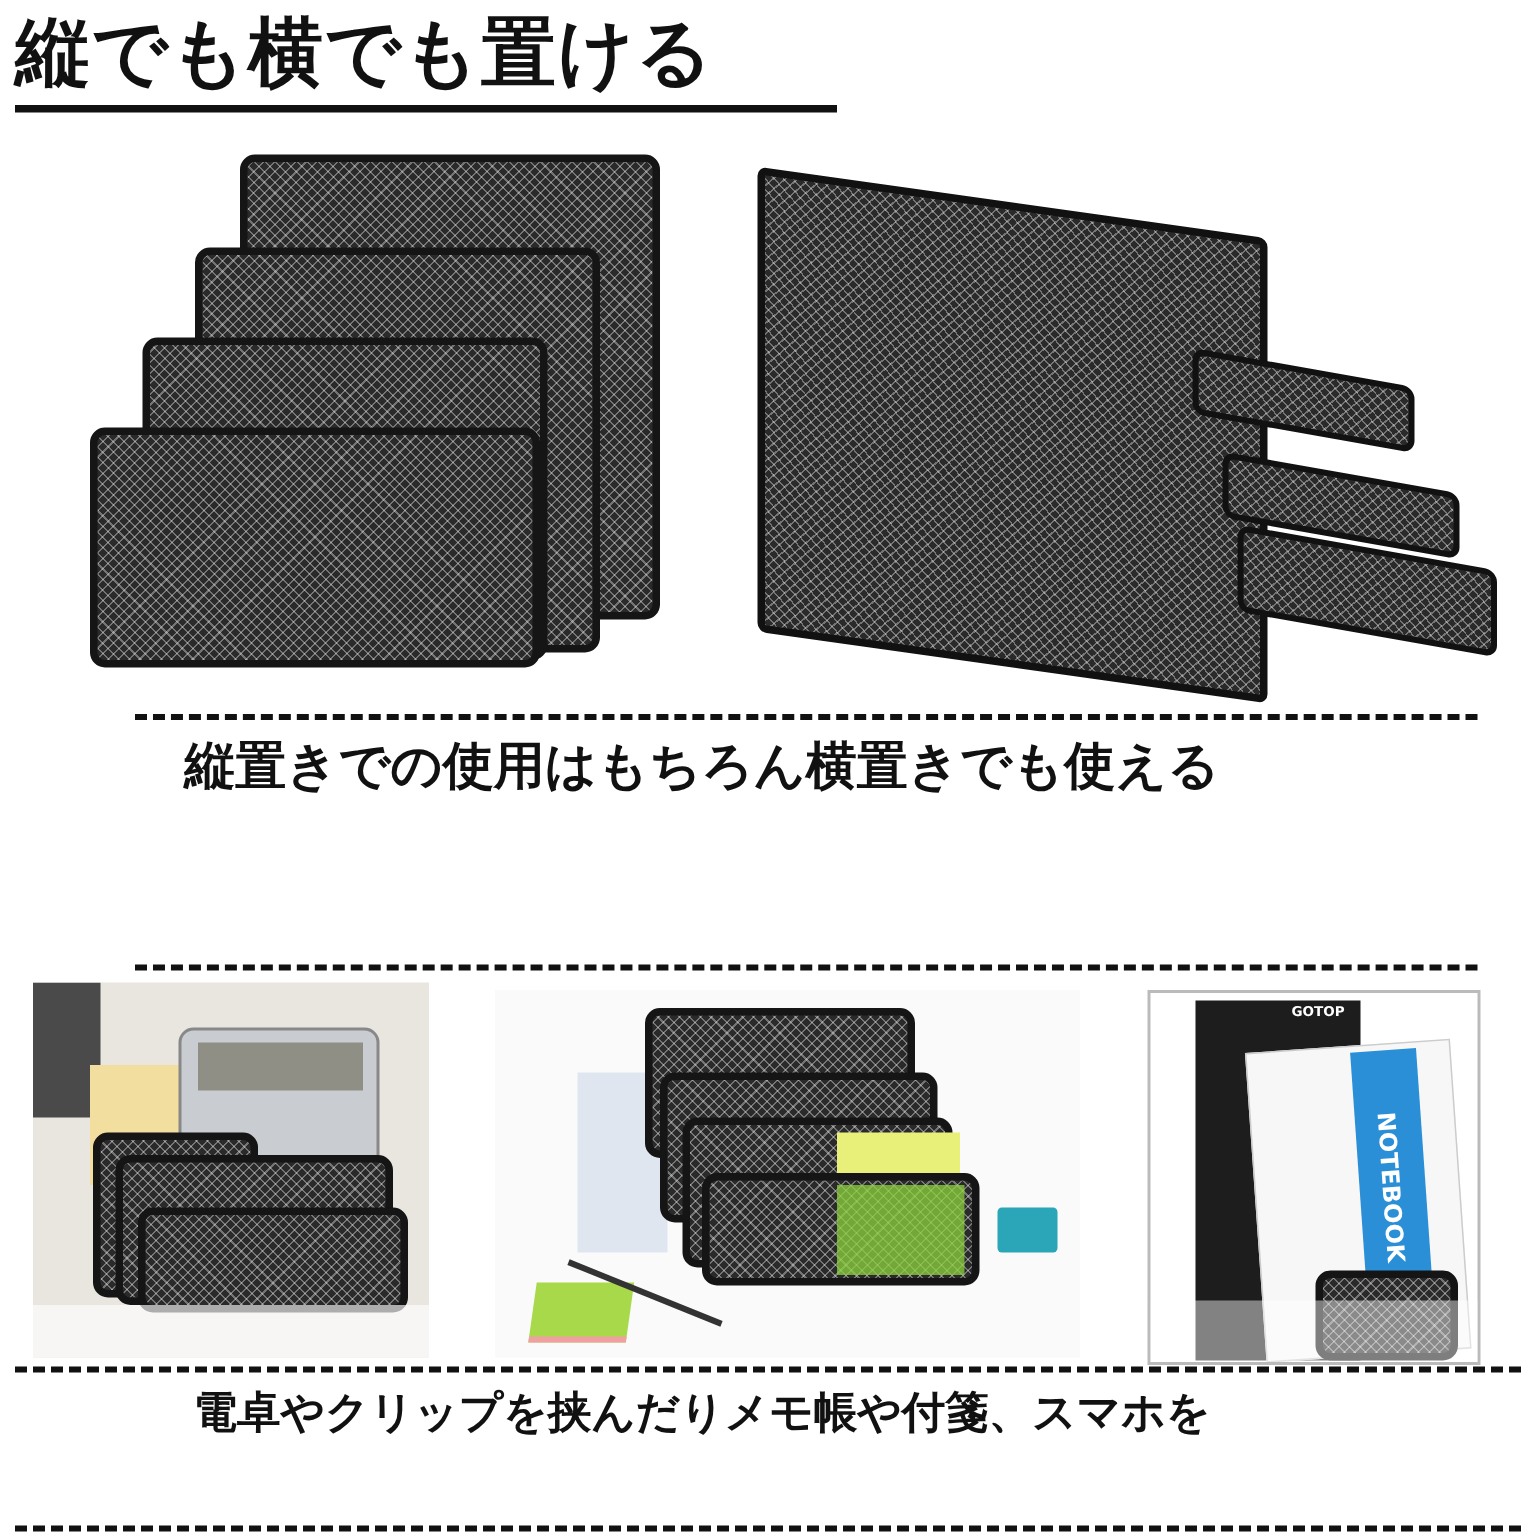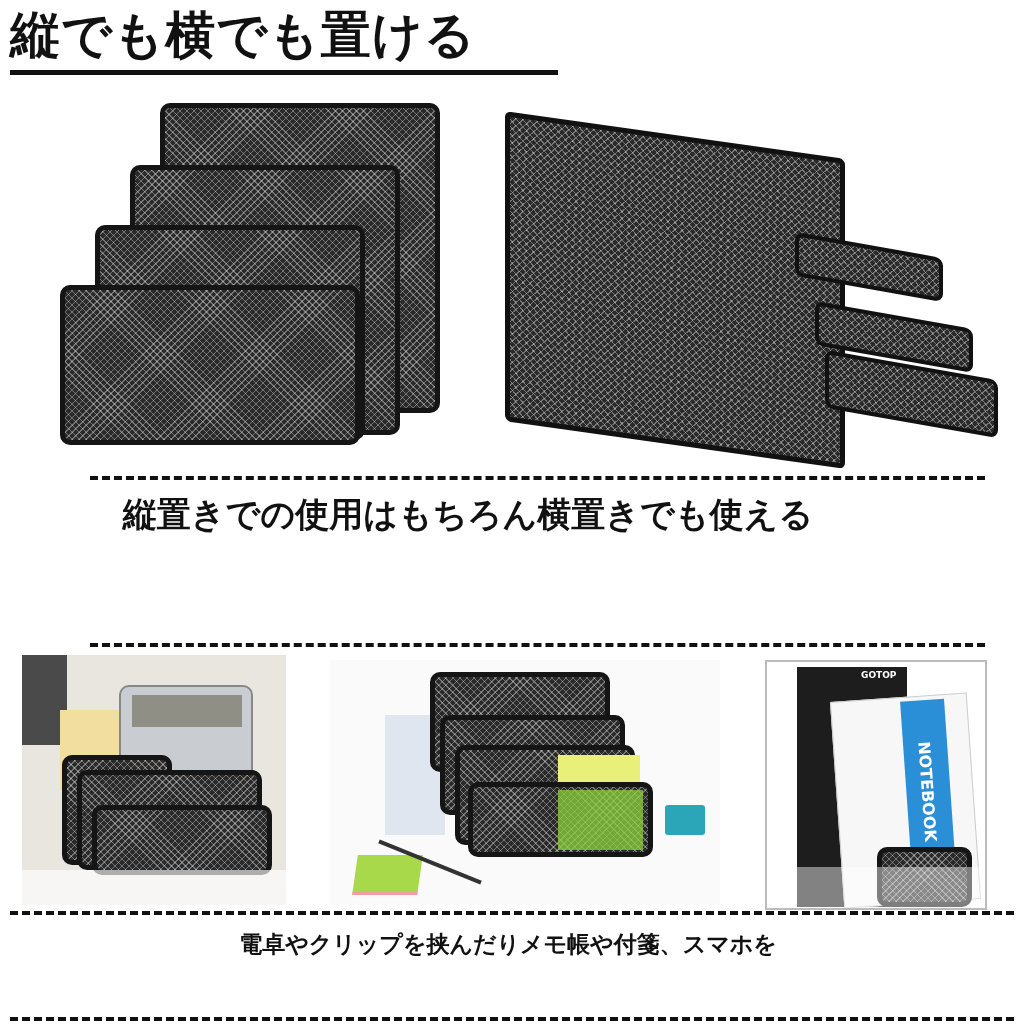--- a/index.html
+++ b/index.html
@@ -1,21 +1,21 @@
 <!DOCTYPE html>
 <html><head>
 <meta charset="utf-8">
 <style>
   html,body{margin:0;padding:0;background:#fff;}
   body{width:1024px;height:1024px;position:relative;overflow:hidden;font-family:"DejaVu Sans","Liberation Sans",sans-serif;color:#111;}
   .abs{position:absolute;}
   .title{left:10px;top:4px;font-size:50px;font-weight:bold;letter-spacing:1px;line-height:62px;}
   .title-underline{left:10px;top:70px;width:548px;height:5px;background:#111;}
   .dash{height:0;border-top:4px dashed #111;}
-  .caption{left:0;width:936px;text-align:center;font-weight:bold;font-size:34px;line-height:48px;}
+  .caption{left:0;width:936px;text-align:center;font-weight:bold;font-size:34px;line-height:48px;font-family:Liberation Mono, monospace;}
   .photo{overflow:hidden;background:#f1f1f1;}
   .mesh{background-color:#2a2a2a;
     background-image:repeating-linear-gradient(45deg,rgba(255,255,255,.35) 0 1px,transparent 1px 5px),
                      repeating-linear-gradient(-45deg,rgba(255,255,255,.35) 0 1px,transparent 1px 5px);}
   .frame{border:5px solid #151515;border-radius:10px;box-sizing:border-box;}
 </style>
 </head>
 <body>
 
 <div class="abs title">縦でも横でも置ける</div>
@@ -73,17 +73,17 @@
   <div class="abs" style="left:50px;top:8px;color:#fff;font-size:9px;font-weight:bold;padding-left:44px;">GOTOP</div>
   <div class="abs" style="left:70px;top:35px;width:135px;height:205px;background:#f7f7f7;border:1px solid #ccc;transform:rotate(-4deg);"></div>
   <div class="abs" style="left:140px;top:38px;width:44px;height:200px;background:#2a8fd6;transform:rotate(-4deg);"></div>
   <div class="abs" style="left:110px;top:120px;color:#fff;font-weight:bold;font-size:16px;transform:rotate(86deg);">NOTEBOOK</div>
   <div class="abs frame mesh" style="left:110px;top:185px;width:95px;height:60px;"></div>
   <div class="abs" style="left:0;top:205px;width:222px;height:45px;background:rgba(255,255,255,.45);"></div>
 </div>
 
 <div class="abs dash" style="left:10px;top:911px;width:1004px;"></div>
 
-<div class="abs caption" style="top:920px;font-size:23px;margin-left:40px;">
+<div class="abs caption" style="top:920px;font-size:29px;">
   <div>電卓やクリップを挟んだりメモ帳や付箋、スマホを</div>
 </div>
 
 <div class="abs dash" style="left:10px;top:1017px;width:1004px;"></div>
 
 </body></html>

